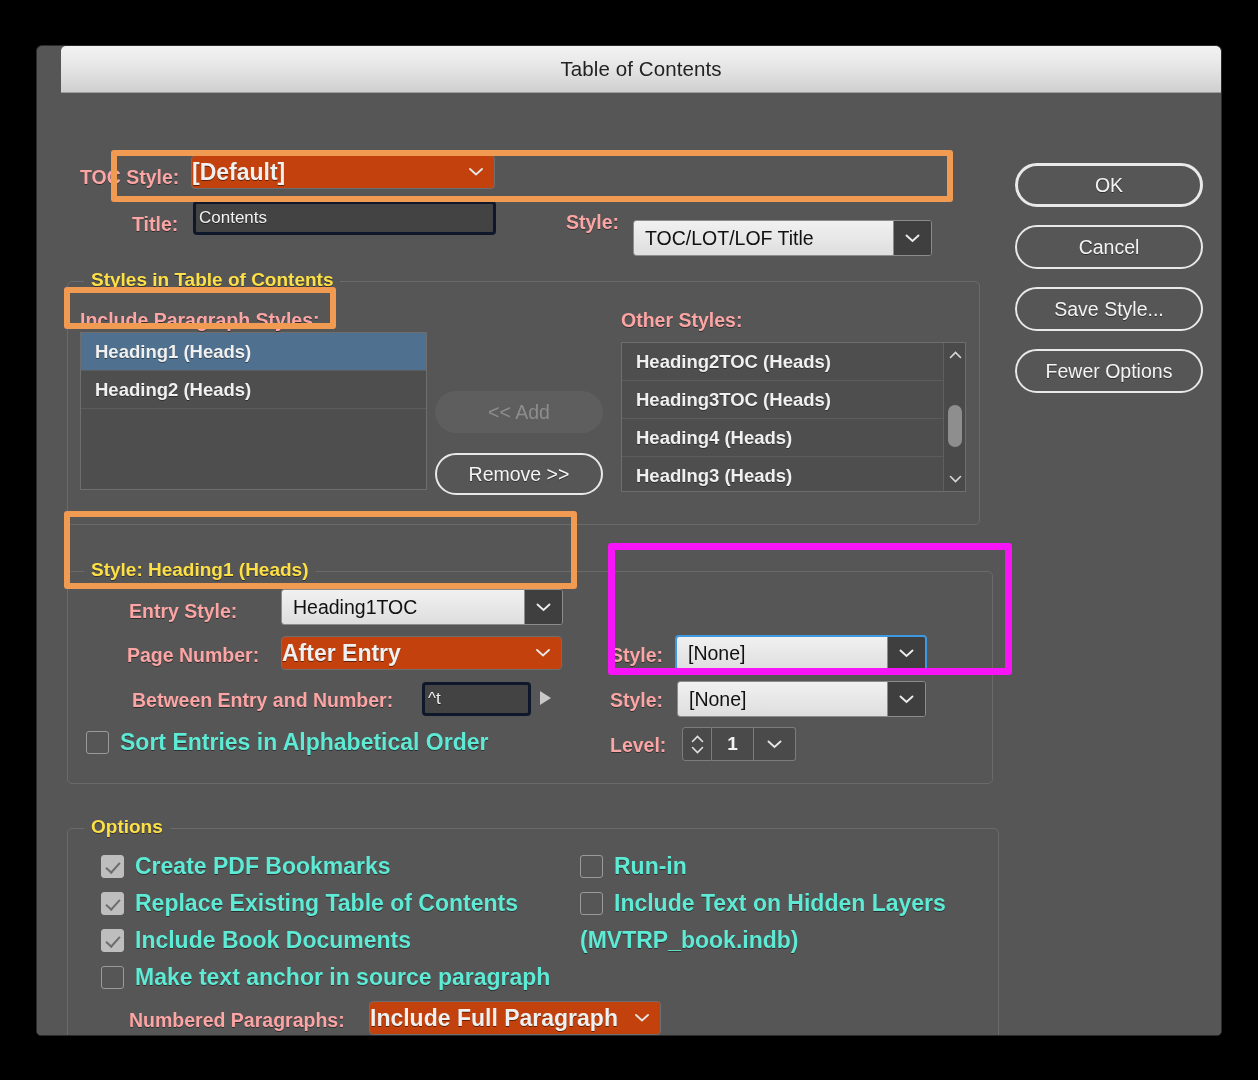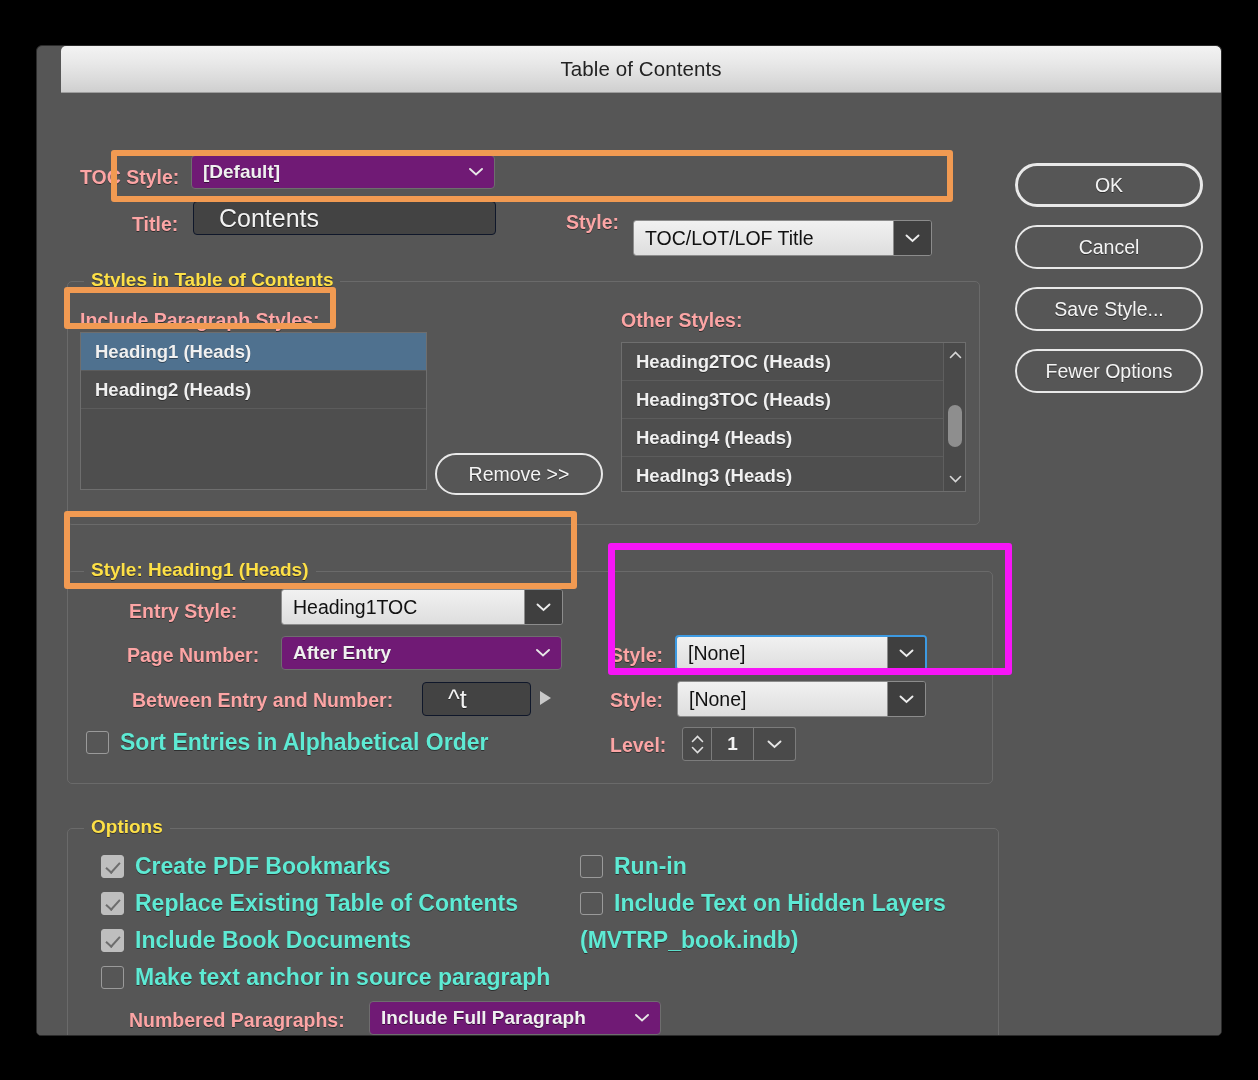--- a/index.html
+++ b/index.html
@@ -44,27 +44,26 @@
     color: #fca5a5;
     font-size: 19.5px;
     font-weight: bold;
     white-space: nowrap;
     text-shadow: 0 1px 0 rgba(0,0,0,.45);
   }
 
   
   .popup-dark {
     position: relative;
-    background: #701a75;
+    background: #c2410c;
     border: 1px solid #6e6e6e;
     border-radius: 4px;
     height: 34px;
     display: flex; align-items: center;
-    color: #f0f0f0; font-size: 19px; font-weight: bold;
-    padding-left: 11px;
+    color: #f0f0f0; font-size: 23px; font-weight: bold;
     text-shadow: 0 1px 0 rgba(0,0,0,.5);
   }
   .popup-dark .cv {
     position: absolute; right: 11px; top: 50%;
     transform: translateY(-50%);
     width: 14px; height: 9px;
   }
 
   
   .popup-light {
@@ -87,26 +86,26 @@
     width: 38px;
     background: #3f3f3f;
     border-left: 1px solid #8c8c8c;
     display: flex; align-items: center; justify-content: center;
   }
   .popup-light.focused { border: 2px solid #3d9ae2; border-radius: 4px; }
 
   
   .field {
     background: #434343;
-    border: 1px solid #0f172a;
+    border: 3px solid #0f172a;
     border-radius: 4px;
     height: 34px;
     display: flex; align-items: center;
-    padding-left: 25px;
-    color: #f2f2f2; font-size: 25px;
+    padding-left: 3px;
+    color: #f2f2f2; font-size: 17px;
     text-shadow: 0 1px 0 rgba(0,0,0,.5);
   }
 
   
   .rbtn {
     width: 188px; height: 44px;
     border: 2px solid #e9e9e9;
     border-radius: 22px;
     background: transparent;
     color: #f4f4f4;
@@ -313,20 +312,23 @@
 
     <div class="lbl" style="position:absolute; left:43px; top:216px;">Include Paragraph Styles:</div>
 
     <div class="listbox" style="left:43px; top:239px; width:347px; height:158px;">
       <div class="row sel">Heading1 (Heads)</div>
       <div class="row">Heading2 (Heads)</div>
       <div class="row empty"></div>
       <div class="row empty"></div>
     </div>
 
+    <div class="mbtn disabled" style="position:absolute; left:398px; top:298px;">
+      <span>&lt;&lt; Add</span>
+    </div>
     <div class="mbtn" style="position:absolute; left:398px; top:360px;">
       <span>Remove &gt;&gt;</span>
     </div>
 
     <div class="lbl" style="position:absolute; left:584px; top:216px;">Other Styles:</div>
 
     <div class="listbox" style="left:584px; top:249px; width:345px; height:150px;">
       <div class="row" style="padding-right:24px;">Heading2TOC (Heads)</div>
       <div class="row" style="padding-right:24px;">Heading3TOC (Heads)</div>
       <div class="row" style="padding-right:24px;">Heading4 (Heads)</div>

